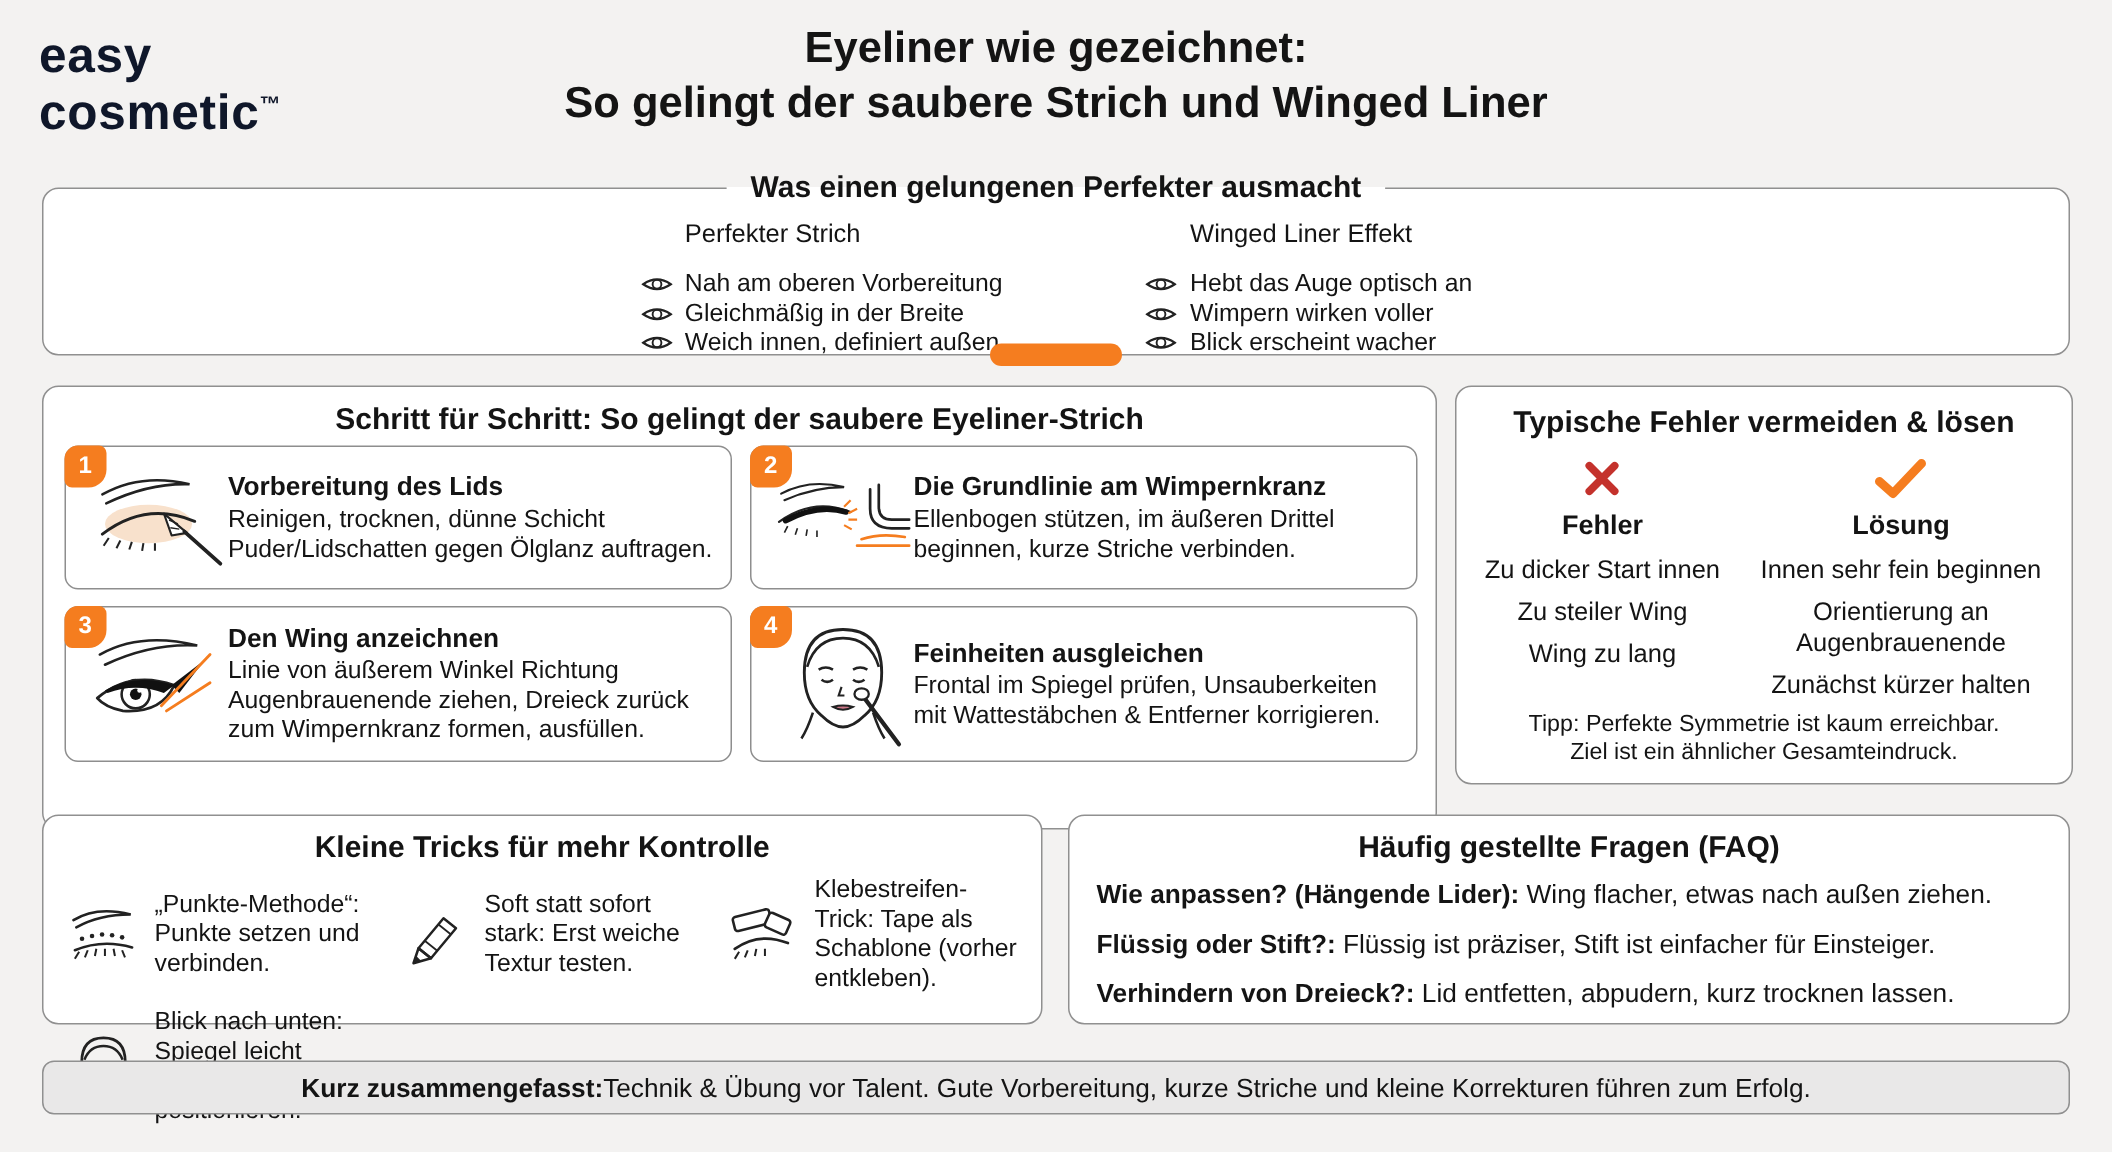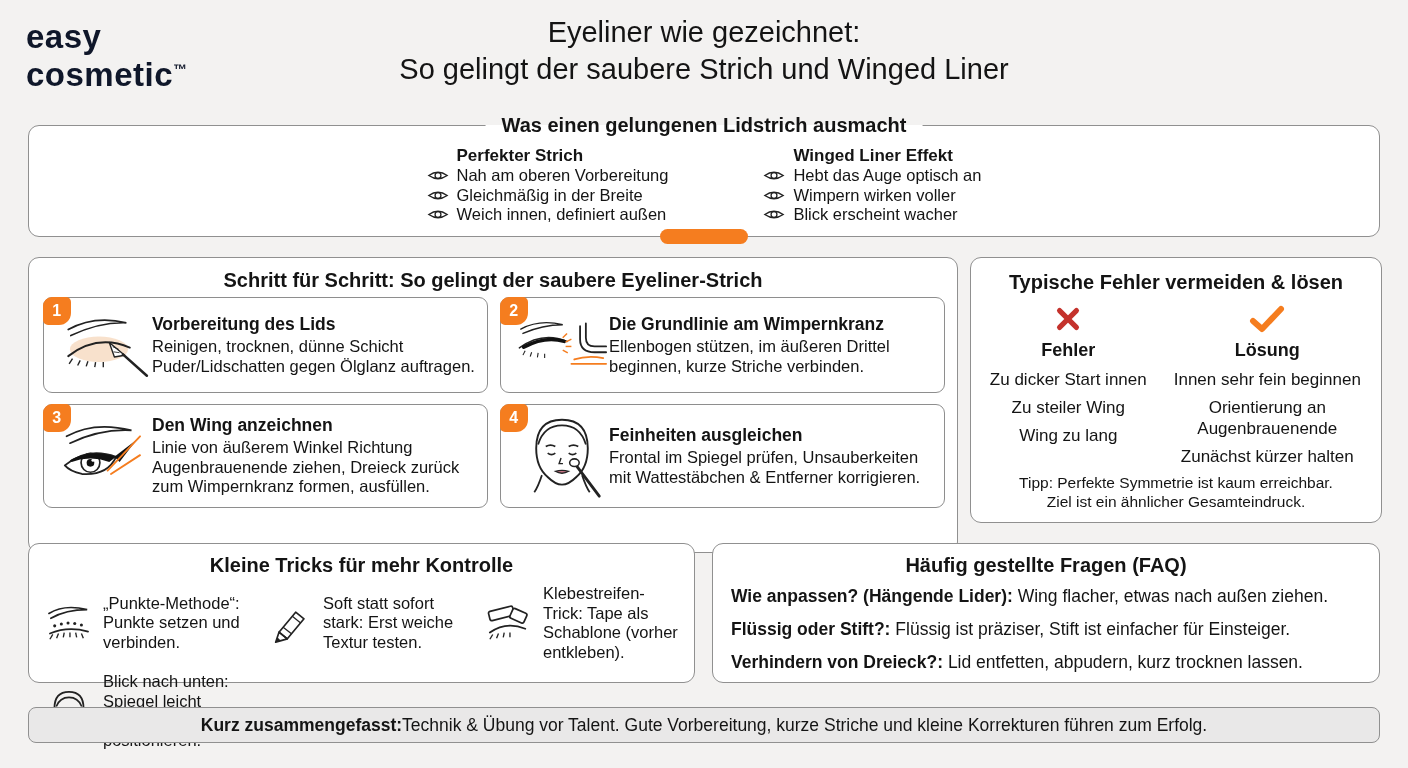--- a/index.html
+++ b/index.html
@@ -9,35 +9,35 @@
     background:#F3F2F1;
     color:#141414;
     position:relative;
     overflow:hidden;
   }
   .abs { position:absolute; }
 
   
   .logo { left:26px; top:20px; font-weight:bold; font-size:33px; line-height:33px; color:#0f172a; letter-spacing:0.5px; }
   .logo .tm { font-size:14px; vertical-align:super; font-weight:bold; }
-  .main-title { left:0; right:0; top:14px; text-align:center; font-weight:normal; font-size:29px; line-height:37px; }
+  .main-title { left:0; right:0; top:14px; text-align:center; font-weight:bold; font-size:29px; line-height:37px; }
 
   
   .panel { background:#FFFFFF; border:1.5px solid #909090; border-radius:11px; }
   .panel-title { text-align:center; font-weight:bold; font-size:20px; }
 
   
   .benefits-box { left:28px; top:125px; width:1352px; height:112px; }
   .benefits-title {
     position:absolute; top:-15px; left:50%; transform:translateX(-50%);
     padding:0 16px; white-space:nowrap; font-weight:bold; font-size:20px; line-height:28px;
     background:linear-gradient(to bottom, #F3F2F1 50%, #FFFFFF 50%);
   }
   .benefits-content { display:flex; justify-content:center; gap:95px; padding-top:19px; }
-  .benefit-heading { font-weight:bold; font-size:17px; line-height:21px; margin-left:30px; margin-bottom:0; }
+  .benefit-heading { font-weight:normal; font-size:17px; line-height:21px; margin-left:30px; margin-bottom:14px; }
   .benefit-item { display:flex; align-items:center; gap:8px; font-size:16.5px; line-height:19.5px; }
   .eye-ico { display:inline-flex; width:22px; flex:0 0 22px; }
   .stroke-pill { position:absolute; bottom:-8px; left:50%; transform:translateX(-50%); width:88px; height:15px; border-radius:8px; background:#F57D1F; }
 
   
   .steps-box { left:28px; top:257px; width:930px; height:296px; }
   .steps-title { margin-top:11px; }
   .steps-grid { position:absolute; left:14px; top:39px; width:902px; display:grid; grid-template-columns:445px 445px; grid-template-rows:96px 104px; gap:11px 12px; }
   .step-card { position:relative; border:1.3px solid #8E8E8E; border-radius:9px; display:flex; align-items:center; background:#fff; }
   .step-badge { position:absolute; top:-1.3px; left:-1.3px; width:28px; height:28px; background:#F57D1F; border-radius:9px 5px 12px 5px; color:#fff; font-weight:bold; font-size:16px; display:flex; align-items:center; justify-content:center; }
@@ -83,21 +83,21 @@
 <div class="abs logo">
   <div>easy</div>
   <div><span>cosmetic</span><span class="tm">™</span></div>
 </div>
 <div class="abs main-title">
   <div>Eyeliner wie gezeichnet:</div>
   <div>So gelingt der saubere Strich und Winged Liner</div>
 </div>
 
 <div class="abs panel benefits-box">
-  <div class="benefits-title">Was einen gelungenen Lidstrich ausmacht</div>
+  <div class="benefits-title">Was einen gelungenen Perfekter ausmacht</div>
   <div class="benefits-content">
     <div class="benefit-col">
       <div class="benefit-heading">Perfekter Strich</div>
       <div class="benefit-item">
         <span class="eye-ico">
             <svg width="22" height="15" viewBox="0 0 24 16">
               <path d="M2 8 Q12 1 22 8 Q12 15 2 8 Z" fill="none" stroke="#222" stroke-width="1.6"></path>
               <circle cx="12" cy="8" r="3.2" fill="none" stroke="#222" stroke-width="1.4"></circle>
             </svg>
           </span>

